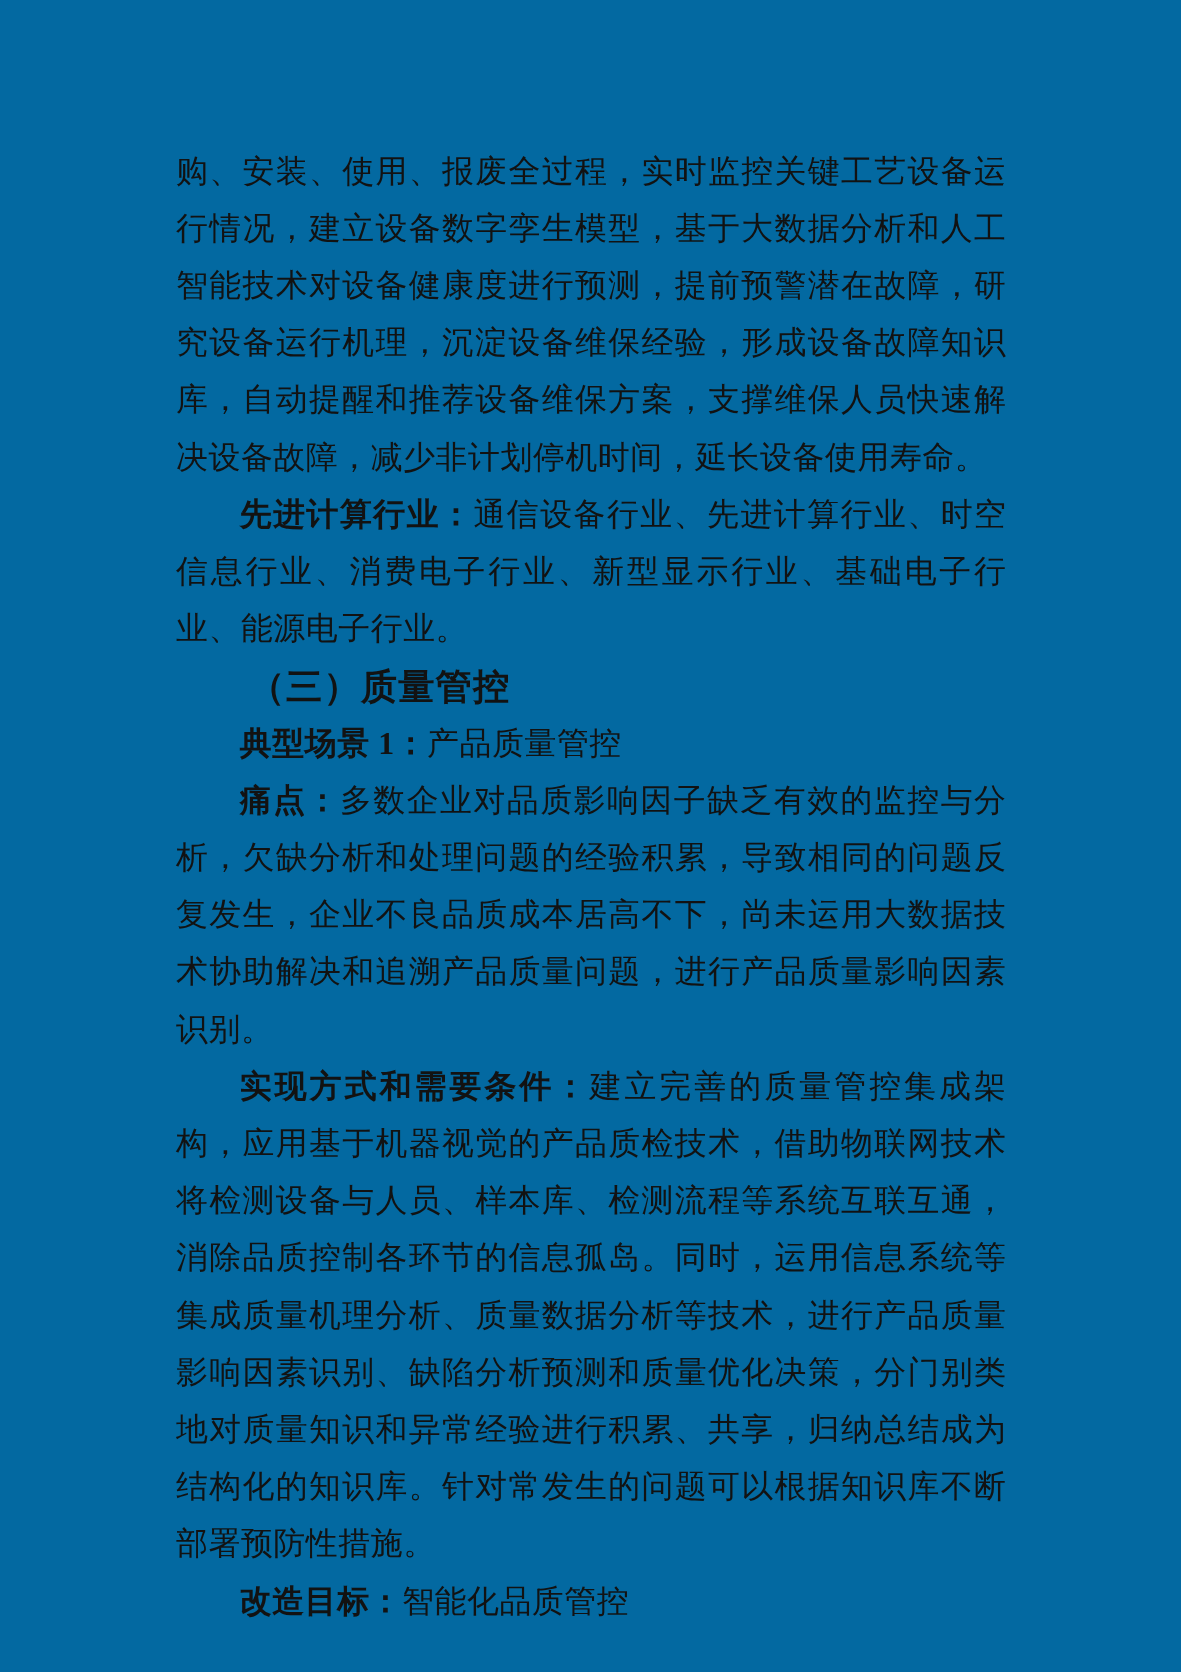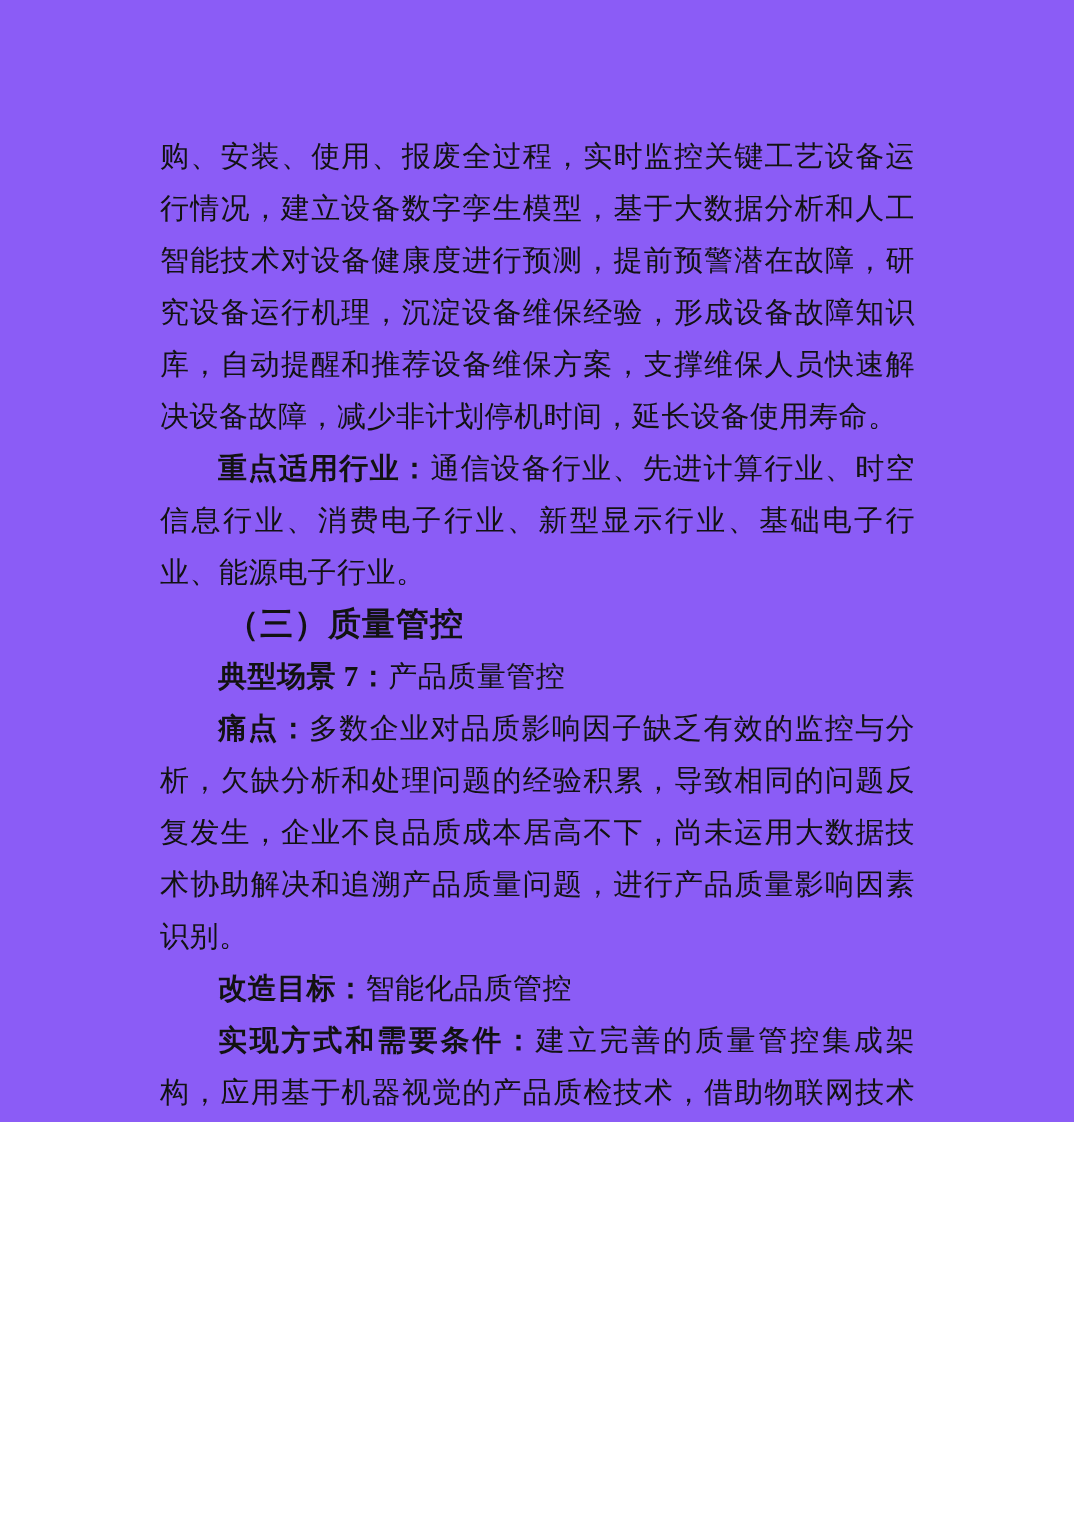--- a/index.html
+++ b/index.html
@@ -3,22 +3,22 @@
 <meta charset="utf-8">
 <style>
   html, body {
     margin: 0;
     padding: 0;
     background: #ffffff;
   }
   .page {
     position: relative;
     width: 1074px;
-    height: 1122px;
-    background: #8b5cf6;
+    height: 1520px;
+    background: #0369a1;
     overflow: hidden;
     font-family: "Liberation Serif", "DejaVu Serif", serif;
     color: #121212;
   }
   .content {
     position: absolute;
     top: 130px;
     left: 160px;
     width: 755px;
   }
@@ -58,27 +58,27 @@
   }
 </style>
 </head>
 <body>
 
 <div class="page">
   <div class="content">
 
     <p class="body-para"><span>购、安装、使用、报废全过程，实时监控关键工艺设备运行情况，建立设备数字孪生模型，基于大数据分析和人工智能技术对设备健康度进行预测，提前预警潜在故障，研究设备运行机理，沉淀设备维保经验，形成设备故障知识库，自动提醒和推荐设备维保方案，支撑维保人员快速解决设备故障，减少非计划停机时间，延长设备使用寿命。</span></p>
 
-    <p class="body-para indent"><span class="lead">重点适用行业：</span><span>通信设备行业、先进计算行业、时空信息行业、消费电子行业、新型显示行业、基础电子行业、能源电子行业。</span></p>
+    <p class="body-para indent"><span class="lead">先进计算行业：</span><span>通信设备行业、先进计算行业、时空信息行业、消费电子行业、新型显示行业、基础电子行业、能源电子行业。</span></p>
 
     <h2 class="section-heading">（三）质量管控</h2>
 
-    <p class="body-para indent"><span class="lead">典型场景 7：</span><span>产品质量管控</span></p>
+    <p class="body-para indent"><span class="lead">典型场景 1：</span><span>产品质量管控</span></p>
 
     <p class="body-para indent"><span class="lead">痛点：</span><span>多数企业对品质影响因子缺乏有效的监控与分析，欠缺分析和处理问题的经验积累，导致相同的问题反复发生，企业不良品质成本居高不下，尚未运用大数据技术协助解决和追溯产品质量问题，进行产品质量影响因素识别。</span></p>
 
+    <p class="body-para indent"><span class="lead">实现方式和需要条件：</span><span>建立完善的质量管控集成架构，应用基于机器视觉的产品质检技术，借助物联网技术将检测设备与人员、样本库、检测流程等系统互联互通，消除品质控制各环节的信息孤岛。同时，运用信息系统等集成质量机理分析、质量数据分析等技术，进行产品质量影响因素识别、缺陷分析预测和质量优化决策，分门别类地对质量知识和异常经验进行积累、共享，归纳总结成为结构化的知识库。针对常发生的问题可以根据知识库不断部署预防性措施。</span></p>
+
     <p class="body-para indent"><span class="lead">改造目标：</span><span>智能化品质管控</span></p>
-
-    <p class="body-para indent"><span class="lead">实现方式和需要条件：</span><span>建立完善的质量管控集成架构，应用基于机器视觉的产品质检技术，借助物联网技术将检测设备与人员、样本库、检测流程等系统互联互通，消除品质控制各环节的信息孤岛。同时，运用信息系统等集成质量机理分析、质量数据分析等技术，进行产品质量影响因素识别、缺陷分析预测和质量优化决策，分门别类地对质量知识和异常经验进行积累、共享，归纳总结成为结构化的知识库。针对常发生的问题可以根据知识库不断部署预防性措施。</span></p>
 
   </div>
 
 </div>
 
 </body></html>

